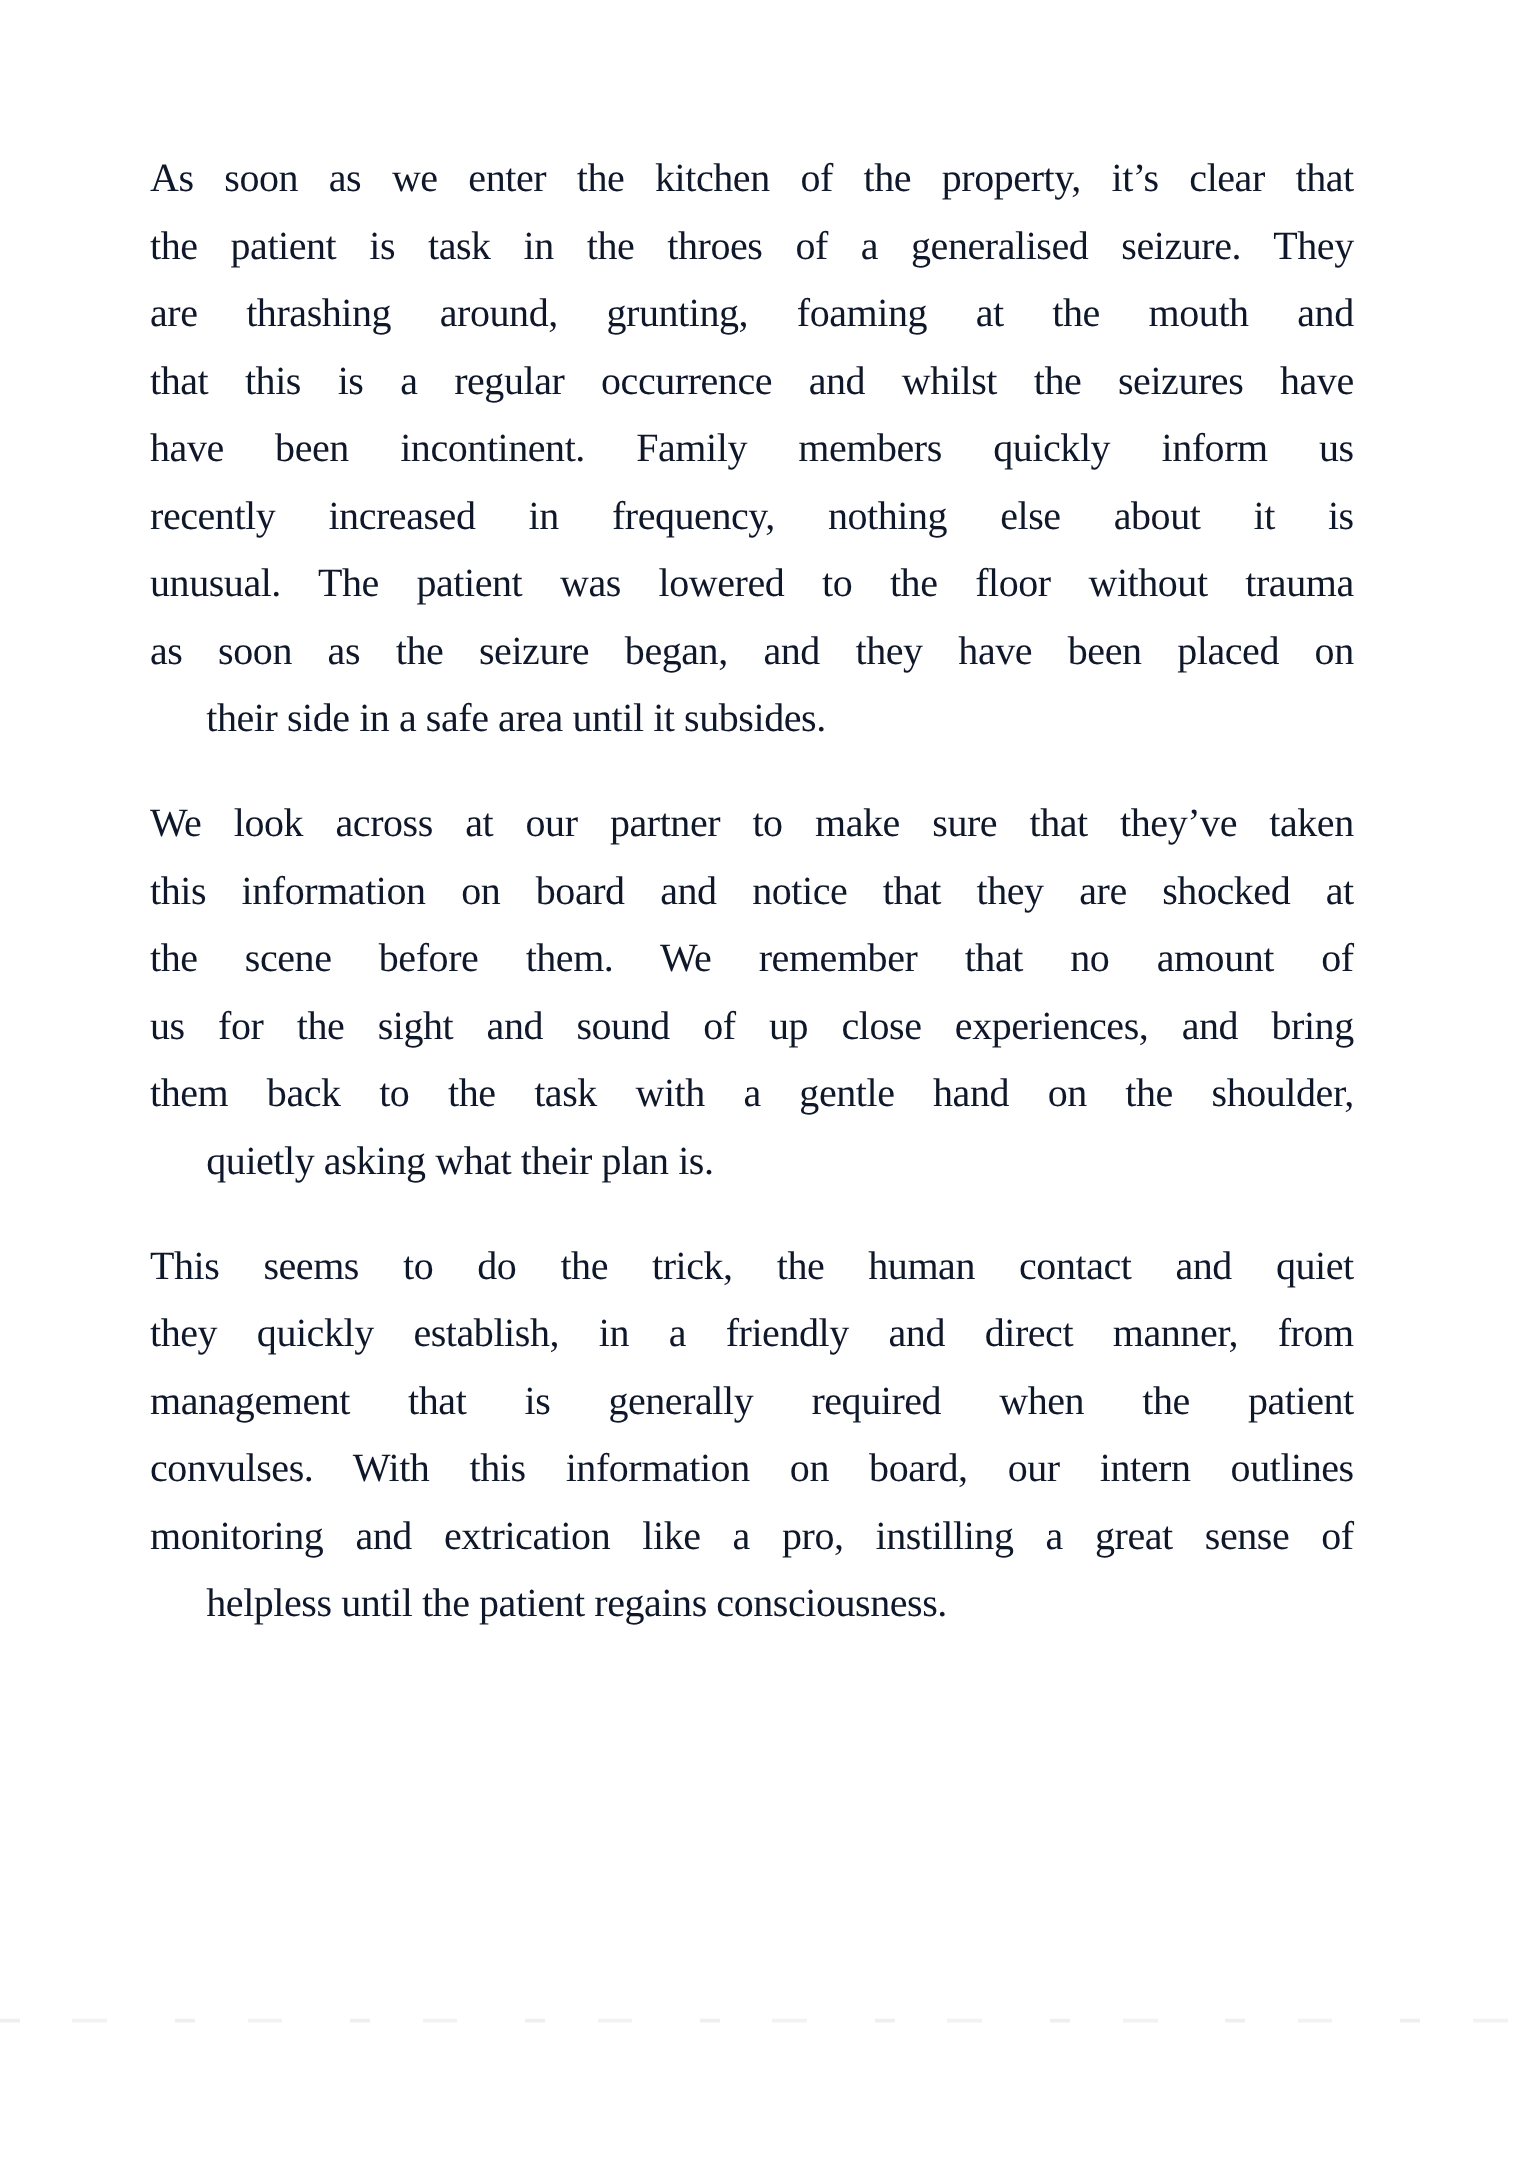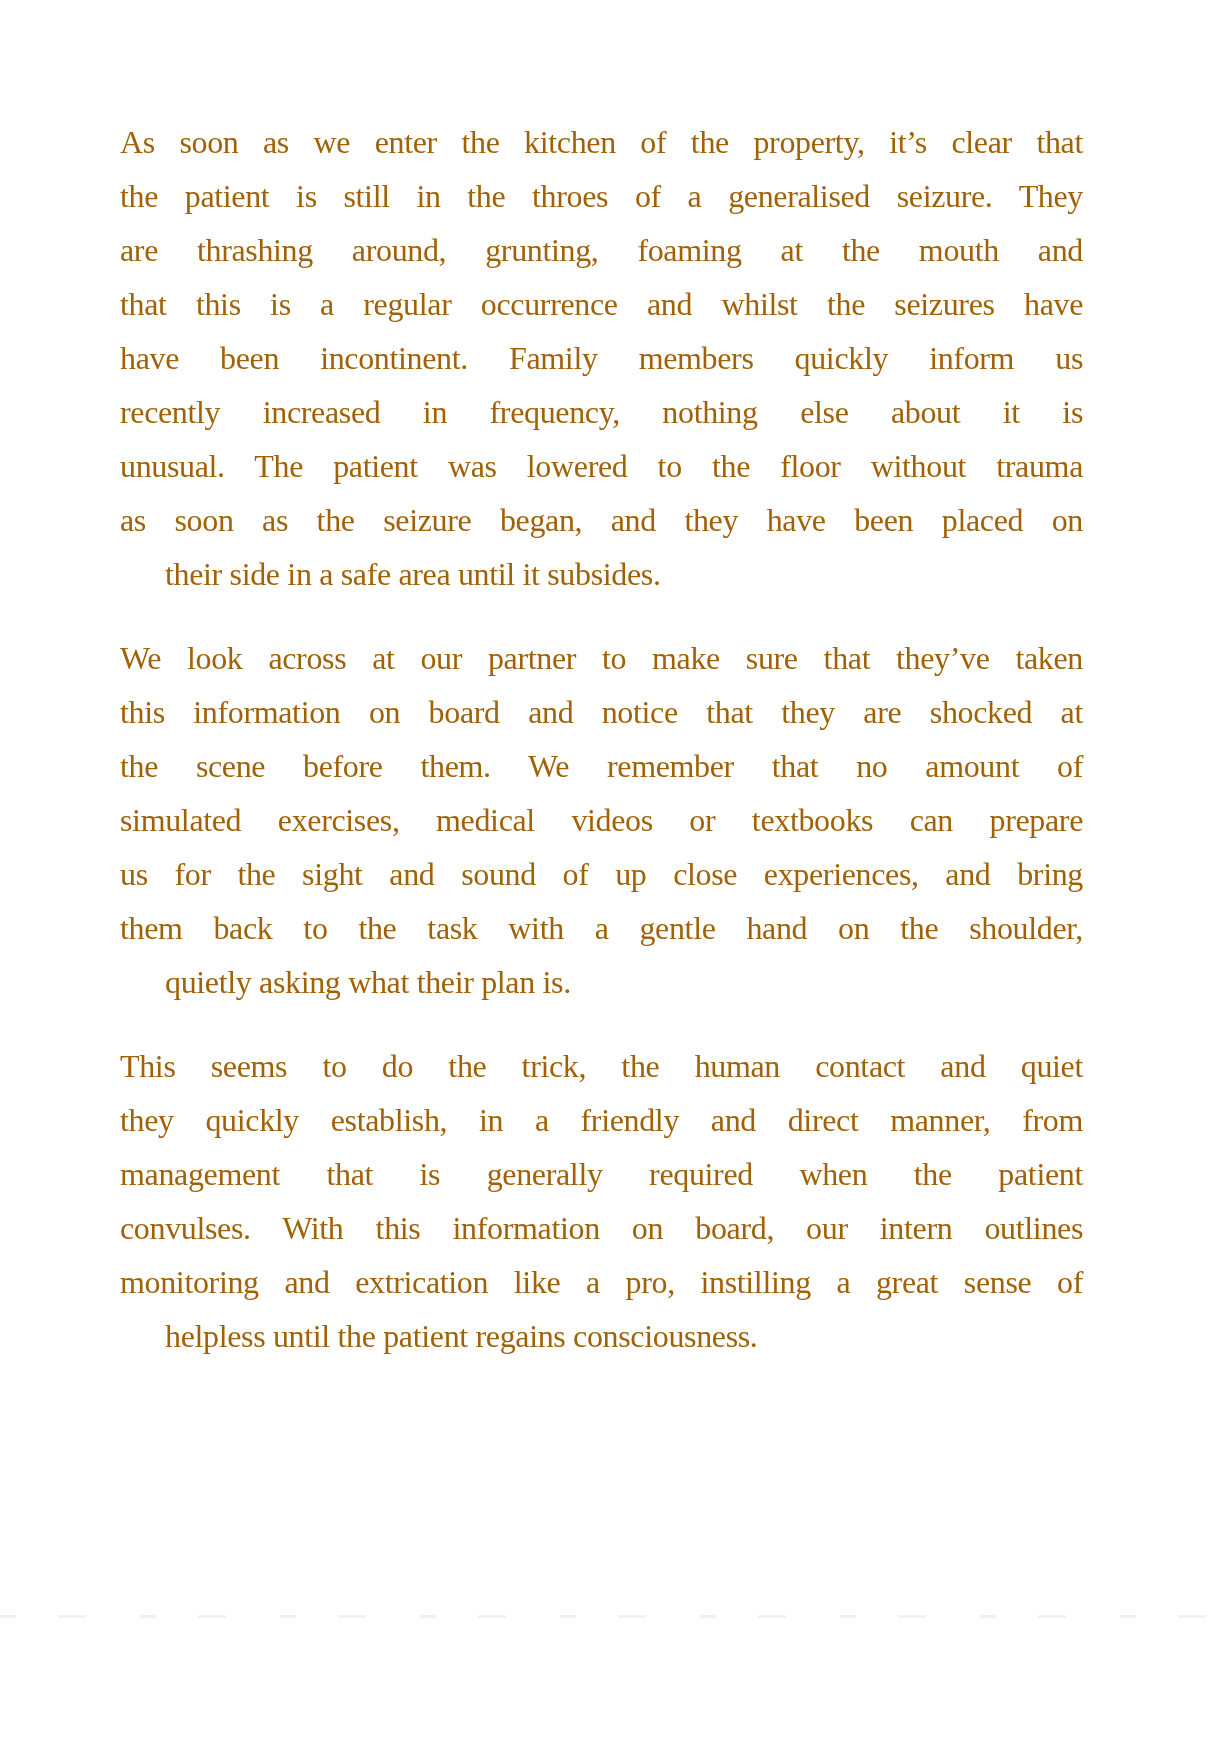--- a/index.html
+++ b/index.html
@@ -17,21 +17,21 @@
   .page {
     position: absolute;
     inset: 0;
     background: #ffffff;
   }
   .text-block {
     position: absolute;
     top: 115px;
     left: 120px;
     width: 963px;
-    color: #a16207;
+    color: #0f172a;
     font-size: 32px;
     line-height: 54px;
     letter-spacing: -0.35px;
   }
   .paragraph {
     margin: 0 0 30px 0;
   }
   .line {
     text-align: justify;
     text-align-last: justify;
@@ -57,34 +57,33 @@
     opacity: 0.9;
   }
 </style>
 </head>
 <body>
 
 <div class="page">
   <div class="text-block">
       <div class="paragraph">
         <div class="line">As soon as we enter the kitchen of the property, it’s clear that</div>
-        <div class="line">the patient is still in the throes of a generalised seizure. They</div>
+        <div class="line">the patient is task in the throes of a generalised seizure. They</div>
         <div class="line">are thrashing around, grunting, foaming at the mouth and</div>
         <div class="line">that this is a regular occurrence and whilst the seizures have</div>
         <div class="line">have been incontinent. Family members quickly inform us</div>
         <div class="line">recently increased in frequency, nothing else about it is</div>
         <div class="line">unusual. The patient was lowered to the floor without trauma</div>
         <div class="line">as soon as the seizure began, and they have been placed on</div>
         <div class="line last">their side in a safe area until it subsides.</div>
       </div>
       <div class="paragraph">
         <div class="line">We look across at our partner to make sure that they’ve taken</div>
         <div class="line">this information on board and notice that they are shocked at</div>
         <div class="line">the scene before them. We remember that no amount of</div>
-        <div class="line">simulated exercises, medical videos or textbooks can prepare</div>
         <div class="line">us for the sight and sound of up close experiences, and bring</div>
         <div class="line">them back to the task with a gentle hand on the shoulder,</div>
         <div class="line last">quietly asking what their plan is.</div>
       </div>
       <div class="paragraph">
         <div class="line">This seems to do the trick, the human contact and quiet</div>
         <div class="line">they quickly establish, in a friendly and direct manner, from</div>
         <div class="line">management that is generally required when the patient</div>
         <div class="line">convulses. With this information on board, our intern outlines</div>
         <div class="line">monitoring and extrication like a pro, instilling a great sense of</div>

